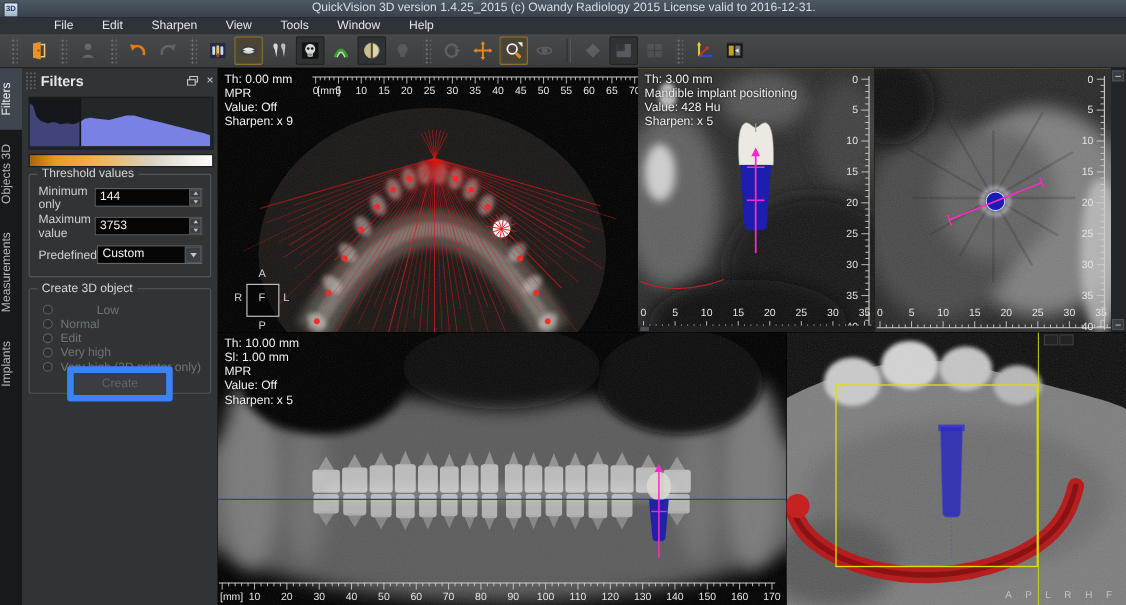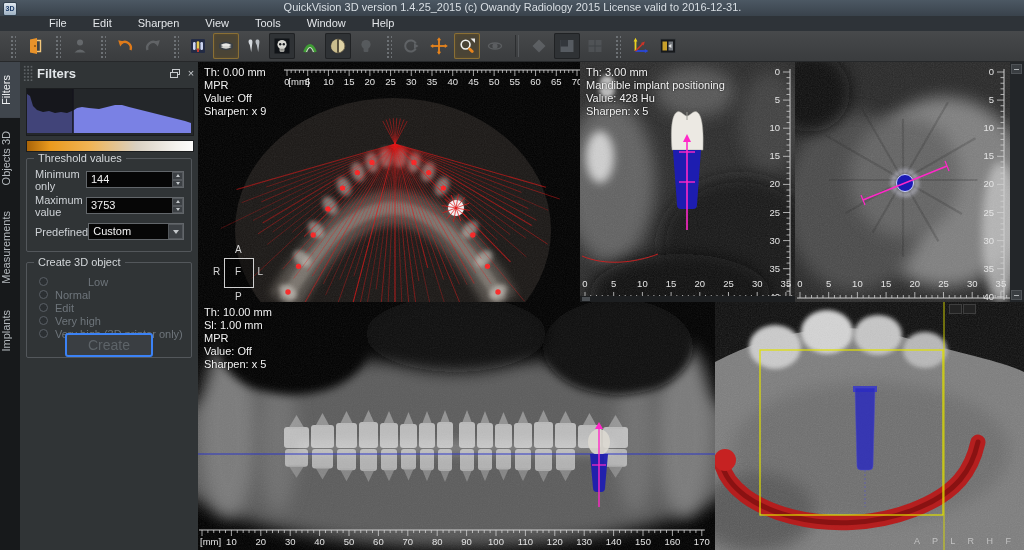--- a/index.html
+++ b/index.html
@@ -38,21 +38,21 @@
   .spinbox .val{flex:1;color:#f2f2f2;font-size:11px;line-height:15px;padding-left:4px;}
   .spins{width:11px;display:flex;flex-direction:column;}
   .spins i{flex:1;background:#3c4044;border:1px solid #54585c;display:flex;align-items:center;justify-content:center;}
   .spins i.up::after{content:"";border-left:2.5px solid transparent;border-right:2.5px solid transparent;border-bottom:3px solid #c3c7ca;}
   .spins i.dn::after{content:"";border-left:2.5px solid transparent;border-right:2.5px solid transparent;border-top:3px solid #c3c7ca;}
   .ddbtn{width:13px;background:#3c4044;border:1px solid #54585c;display:flex;align-items:center;justify-content:center;}
   .ddbtn::after{content:"";border-left:3px solid transparent;border-right:3px solid transparent;border-top:4px solid #c3c7ca;}
   .radio{position:absolute;left:12px;height:13px;display:flex;align-items:center;gap:7px;}
   .radio .dot{width:9px;height:9px;border-radius:50%;border:1px solid #5a6066;background:#2b2f32;box-sizing:border-box;}
   .radio .rlbl{font-size:11px;color:#6e757b;}
-  .btn-disabled{position:absolute;left:50%;transform:translateX(-50%);width:84px;height:20px;background:#3a3e42;border:2px solid #3b82f6;border-radius:3px;color:#5d6368;font-size:14px;text-align:center;line-height:20px;}
+  .btn-disabled{position:absolute;left:50%;transform:translateX(-50%);width:84px;height:20px;background:#3a3e42;border:6px solid #3b82f6;border-radius:3px;color:#5d6368;font-size:11px;text-align:center;line-height:20px;}
   
   .pane{position:absolute;background:#000;overflow:hidden;}
   .ybord{box-shadow:inset 0 0 0 1px #9a813b;}
   .ovl{position:absolute;left:6px;top:4px;font-size:11px;line-height:13px;color:#f2f2f2;text-shadow:0 0 2px #000;z-index:5;pointer-events:none;}
   #orient{position:absolute;left:222px;top:256px;width:34px;height:34px;z-index:6;}
   #orient .sq{position:absolute;left:2px;top:2px;width:28px;height:28px;border:1px solid #d0d0d0;background:rgba(0,0,0,.35);}
   #orient span{position:absolute;color:#d6d6d6;font-size:10px;}
   #scrollstrip{position:absolute;left:1010px;top:62px;width:14px;height:240px;background:#232629;}
   .ssbtn{position:absolute;left:1px;width:11px;height:10px;background:#3a3e42;border:1px solid #4e5256;box-sizing:border-box;}
   .ssbtn::after{content:"";position:absolute;left:2px;top:4px;width:5px;height:1px;background:#aeb2b5;}

